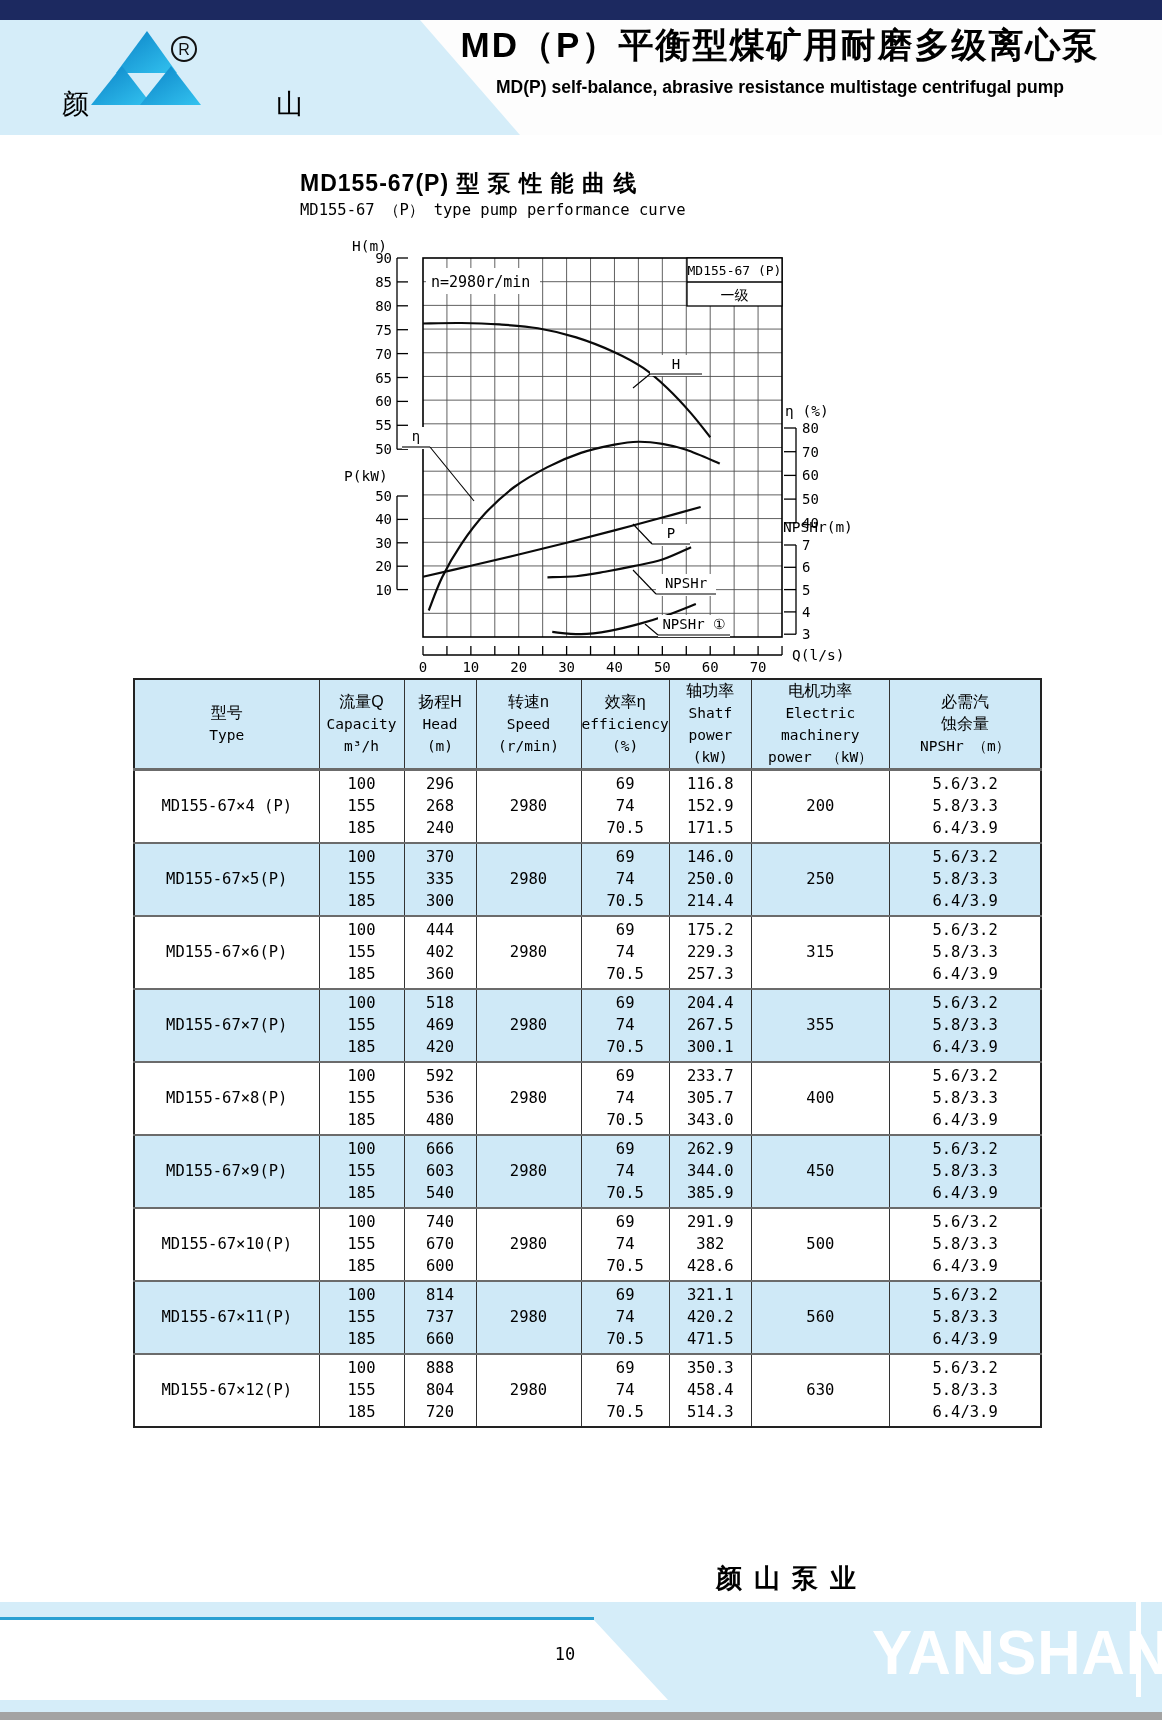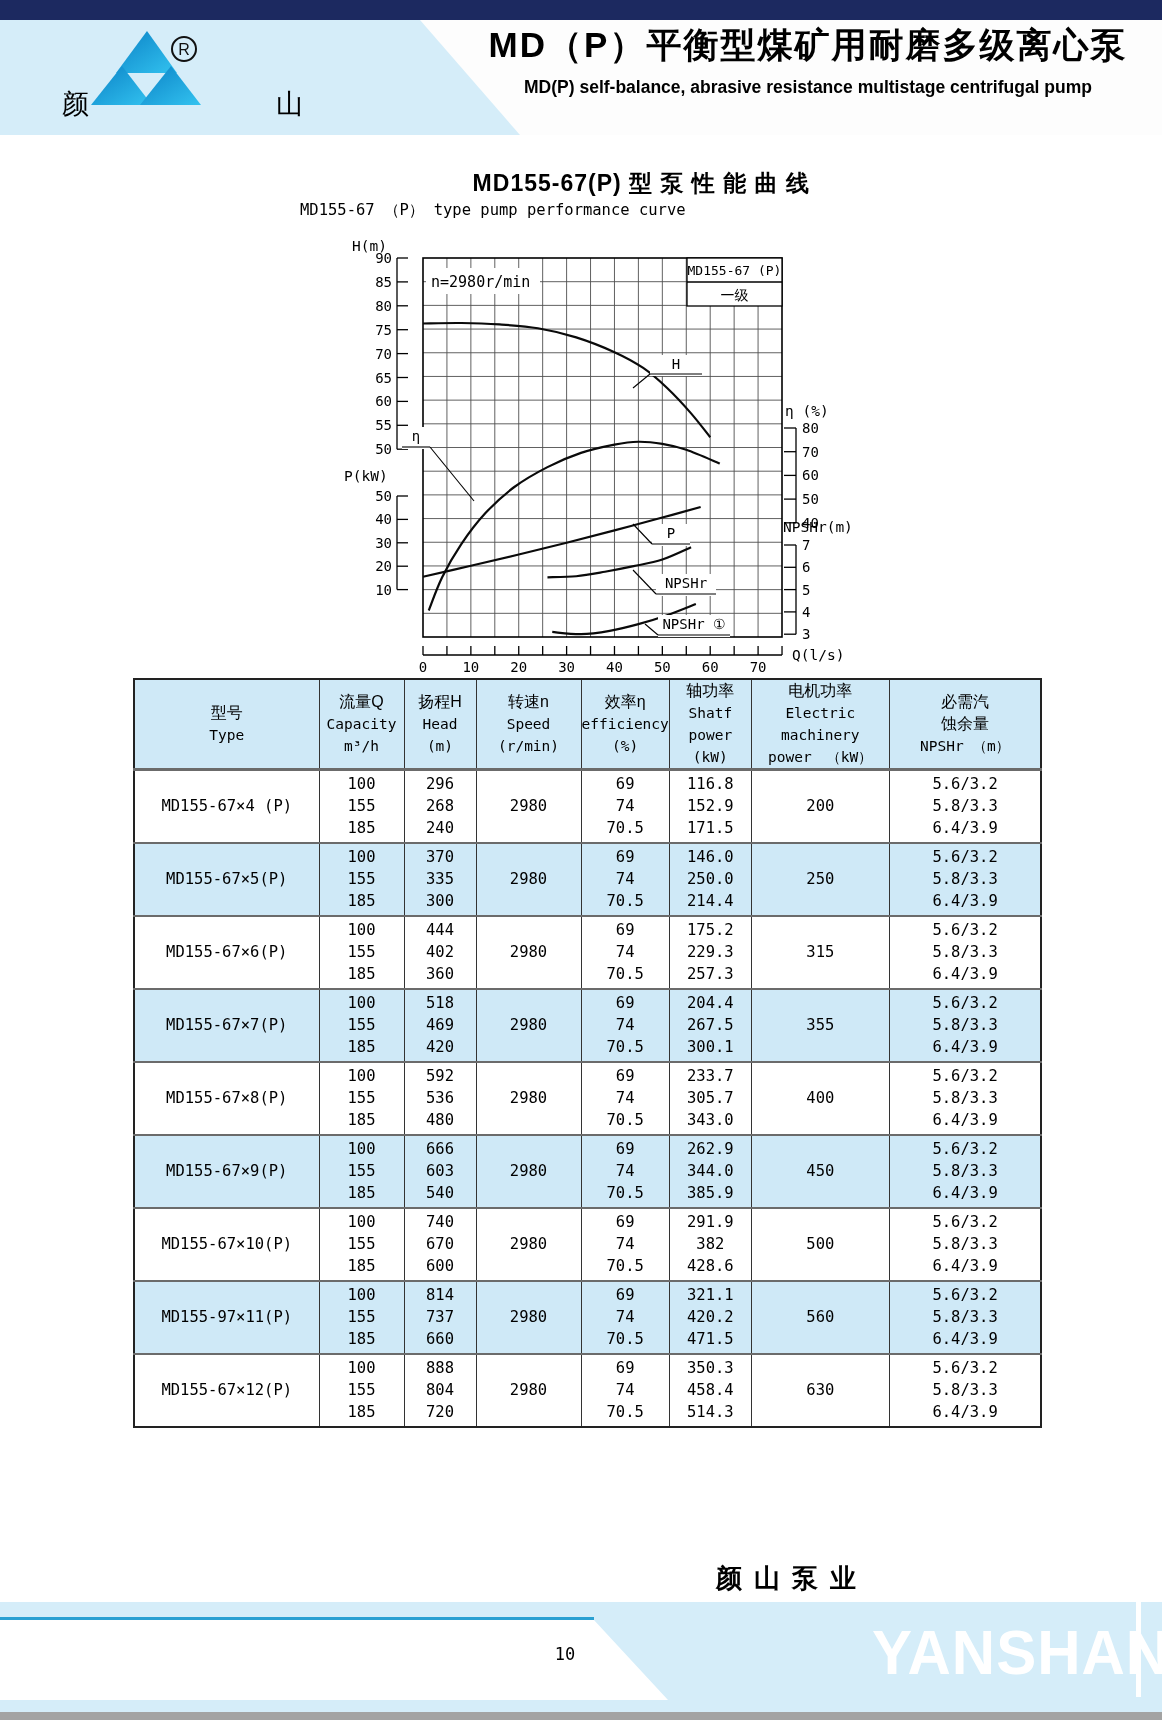--- a/index.html
+++ b/index.html
@@ -3,29 +3,29 @@
 <meta charset="utf-8">
 <style>
   html,body{margin:0;padding:0;background:#fff;}
   .page{position:relative;width:1162px;height:1720px;background:#fff;overflow:hidden;
         font-family:"Liberation Sans",sans-serif;color:#000;}
   
   .topbar{position:absolute;left:0;top:0;width:1162px;height:20px;background:#1c2960;}
   .band{position:absolute;left:0;top:20px;width:1162px;height:115px;background:#d5edf9;}
   .band-white{position:absolute;left:0;top:0;width:1162px;height:115px;background:#fdfdfd;
        clip-path:polygon(420px 0,1162px 0,1162px 115px,520px 115px);}
-  .titles{position:absolute;left:430px;top:22px;width:700px;text-align:center;margin-left:28px;}
+  .titles{position:absolute;left:430px;top:22px;width:700px;text-align:center;}
   .title-zh{font-size:35px;font-weight:bold;letter-spacing:2px;white-space:nowrap;
        font-family:"Liberation Sans",sans-serif;}
   .title-en{margin-top:8px;font-size:17.5px;font-weight:bold;white-space:nowrap;
        font-family:Liberation Sans, sans-serif;}
   .logo{position:absolute;left:80px;top:22px;width:240px;height:125px;}
   .brand-zh{position:absolute;left:62px;top:86px;font-size:27px;font-weight:normal;letter-spacing:80px;white-space:nowrap;}
   
-  .chart-title{position:absolute;left:300px;top:168px;width:510px;text-align:right;
+  .chart-title{position:absolute;left:300px;top:168px;width:510px;text-align:left;
        font-size:23px;font-weight:bold;letter-spacing:1px;}
   .chart-subtitle{position:absolute;left:300px;top:200px;width:510px;text-align:left;
        font-size:15.5px;font-family:"DejaVu Sans Mono","Liberation Mono",monospace;}
   #chart-svg{position:absolute;left:310px;top:215px;width:560px;height:505px;}
   #chart-svg text{font-family:"DejaVu Sans Mono","Liberation Mono",monospace;fill:#000;}
   .grid{stroke:#4f4f4f;stroke-width:0.9;}
   .plotborder{fill:none;stroke:#000;stroke-width:1.6;}
   .tick{stroke:#000;stroke-width:1.3;}
   .axisline{stroke:#000;stroke-width:1.3;fill:none;}
   .curve{stroke:#0a0a0a;stroke-width:2.2;fill:none;}
@@ -557,21 +557,21 @@
             <div class="ln">500</div>
           </td>
           <td>
             <div class="ln">5.6/3.2</div>
             <div class="ln">5.8/3.3</div>
             <div class="ln">6.4/3.9</div>
           </td>
         </tr>
         <tr class="alt">
           <td class="model-cell">
-            <div class="ln">MD155-97×11(P)</div>
+            <div class="ln">MD155-67×11(P)</div>
           </td>
           <td>
             <div class="ln">100</div>
             <div class="ln">155</div>
             <div class="ln">185</div>
           </td>
           <td>
             <div class="ln">814</div>
             <div class="ln">737</div>
             <div class="ln">660</div>

